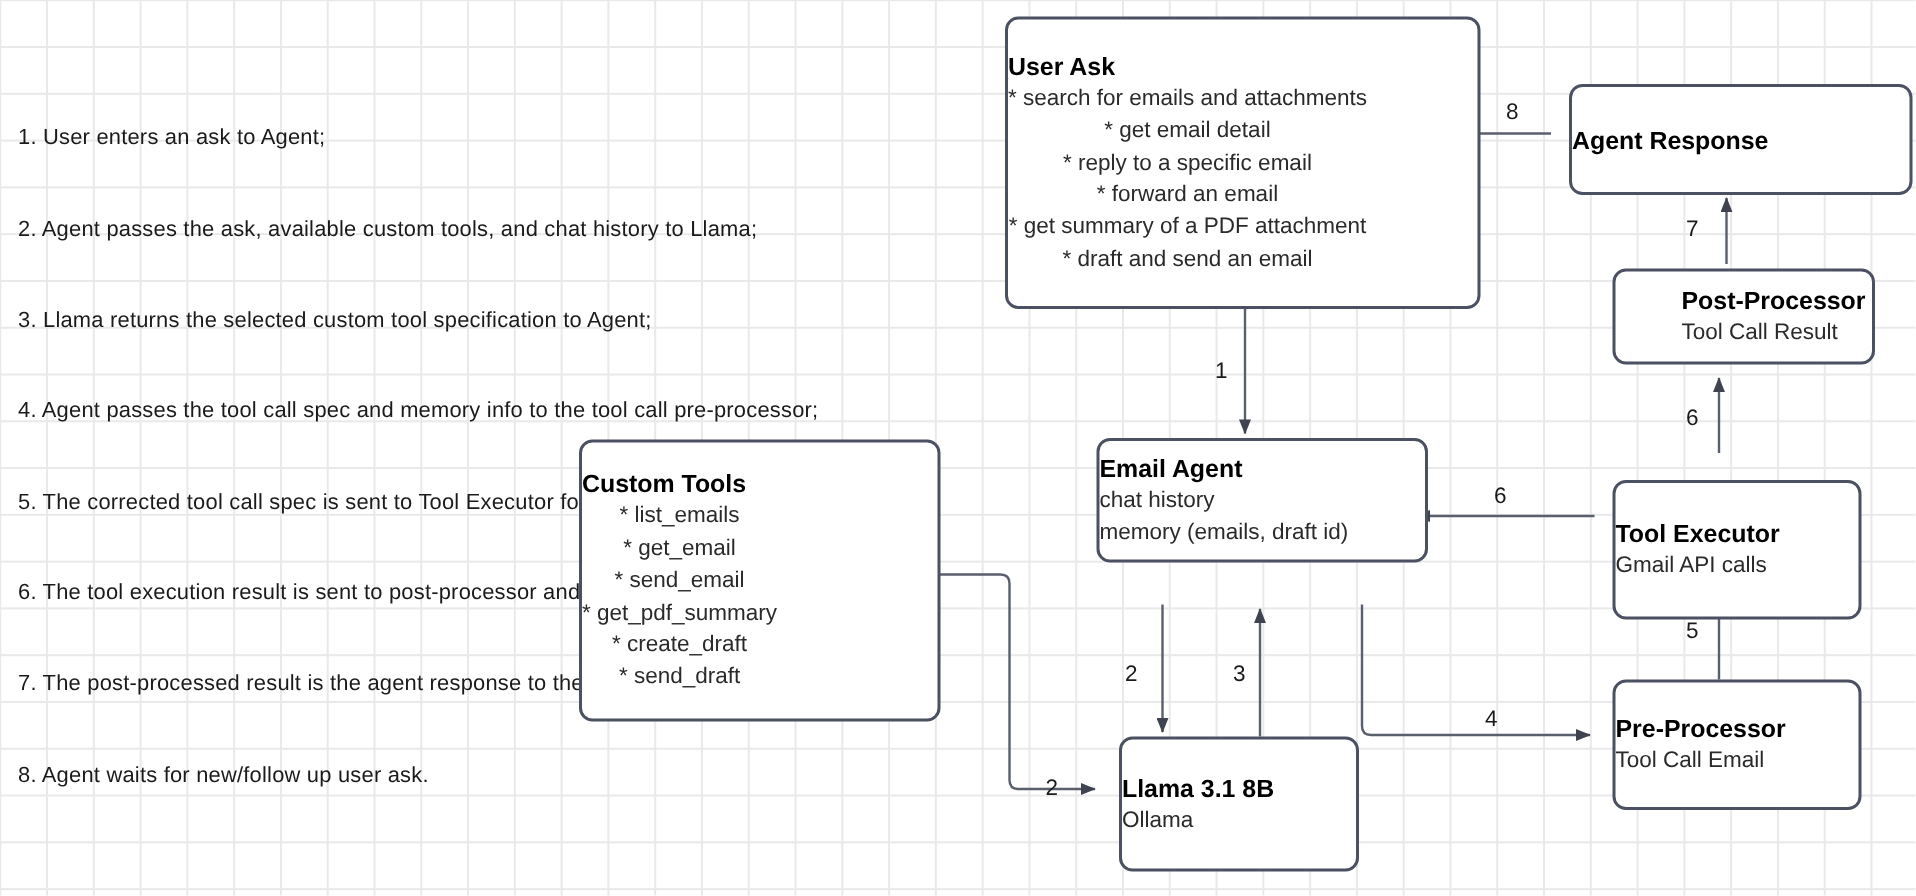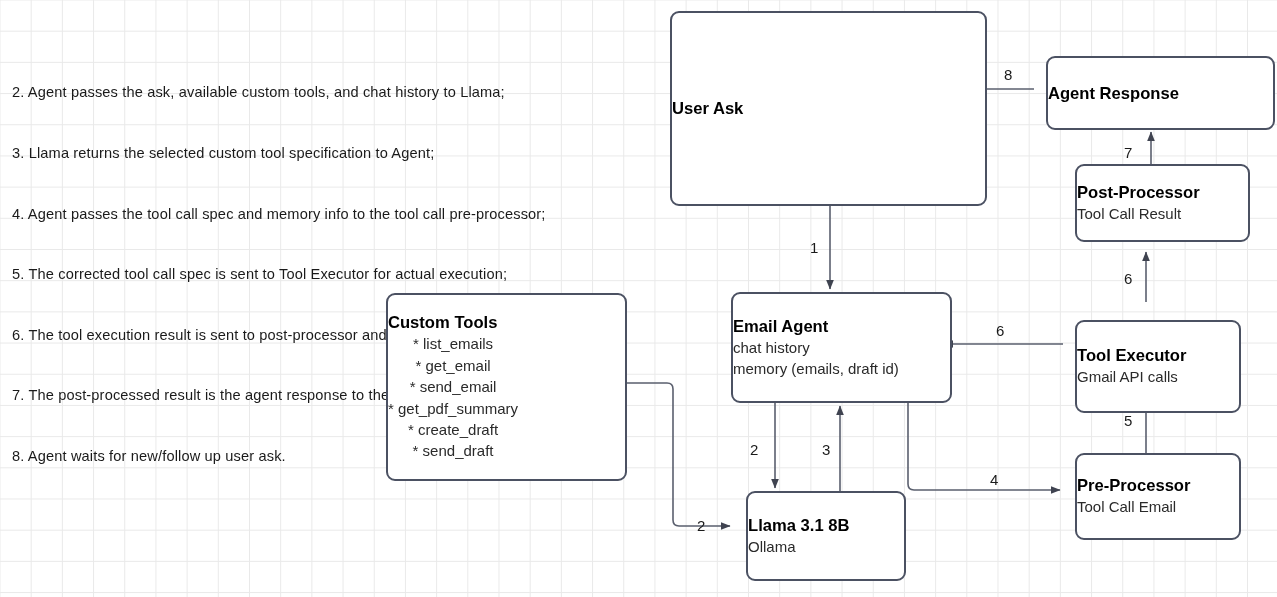--- a/index.html
+++ b/index.html
@@ -89,20 +89,21 @@
     color: #1a1a1a;
     line-height: 15px;
   }
 </style>
 </head>
 <body>
 
 <div id="canvas">
 
   <div class="legend">
+    <div>1. User enters an ask to Agent;</div>
     <div>2. Agent passes the ask, available custom tools, and chat history to Llama;</div>
     <div>3. Llama returns the selected custom tool specification to Agent;</div>
     <div>4. Agent passes the tool call spec and memory info to the tool call pre-processor;</div>
     <div>5. The corrected tool call spec is sent to Tool Executor for actual execution;</div>
     <div>6. The tool execution result is sent to post-processor and Agent for memory update;</div>
     <div>7. The post-processed result is the agent response to the original user ask;</div>
     <div>8. Agent waits for new/follow up user ask.</div>
   </div>
 
   <svg class="edges" viewBox="0 0 1277 597" xmlns="http://www.w3.org/2000/svg">
@@ -141,42 +142,50 @@
   <div class="edge-label" style="left:996px; top:323px;">6</div>
   <div class="edge-label" style="left:1124px; top:413px;">5</div>
   <div class="edge-label" style="left:990px; top:472px;">4</div>
   <div class="edge-label" style="left:810px; top:240px;">1</div>
   <div class="edge-label" style="left:750px; top:442px;">2</div>
   <div class="edge-label" style="left:822px; top:442px;">3</div>
   <div class="edge-label" style="left:697px; top:518px;">2</div>
 
   <div class="node" style="left:658px; top:11px; width:317px; height:195px;">
     <div class="title">User Ask</div>
+    <ul>
+      <li>* search for emails and attachments</li>
+      <li>* get email detail</li>
+      <li>* reply to a specific email</li>
+      <li>* forward an email</li>
+      <li>* get summary of a PDF attachment</li>
+      <li>* draft and send an email</li>
+    </ul>
   </div>
 
   <div class="node" style="left:1034px; top:56px; width:229px; height:74px;">
     <div class="title">Agent Response</div>
   </div>
 
-  <div class="node" style="left:1063px; top:164px; width:175px; height:78px;">
+  <div class="node" style="left:1063px; top:179px; width:175px; height:64px;padding-left:44px;">
     <div class="title">Post-Processor</div>
     <div class="sub">Tool Call Result</div>
   </div>
 
   <div class="node" style="left:1063px; top:320px; width:166px; height:93px;">
     <div class="title">Tool Executor</div>
     <div class="sub">Gmail API calls</div>
   </div>
 
   <div class="node" style="left:1063px; top:453px; width:166px; height:87px;">
     <div class="title">Pre-Processor</div>
     <div class="sub">Tool Call Email</div>
   </div>
 
-  <div class="node" style="left:719px; top:292px; width:221px; height:111px;">
+  <div class="node" style="left:719px; top:292px; width:221px; height:83px;">
     <div class="title">Email Agent</div>
     <div class="sub">chat history</div>
     <div class="sub">memory (emails, draft id)</div>
   </div>
 
   <div class="node" style="left:374px; top:293px; width:241px; height:188px;">
     <div class="title">Custom Tools</div>
     <ul>
       <li>* list_emails</li>
       <li>* get_email</li>

